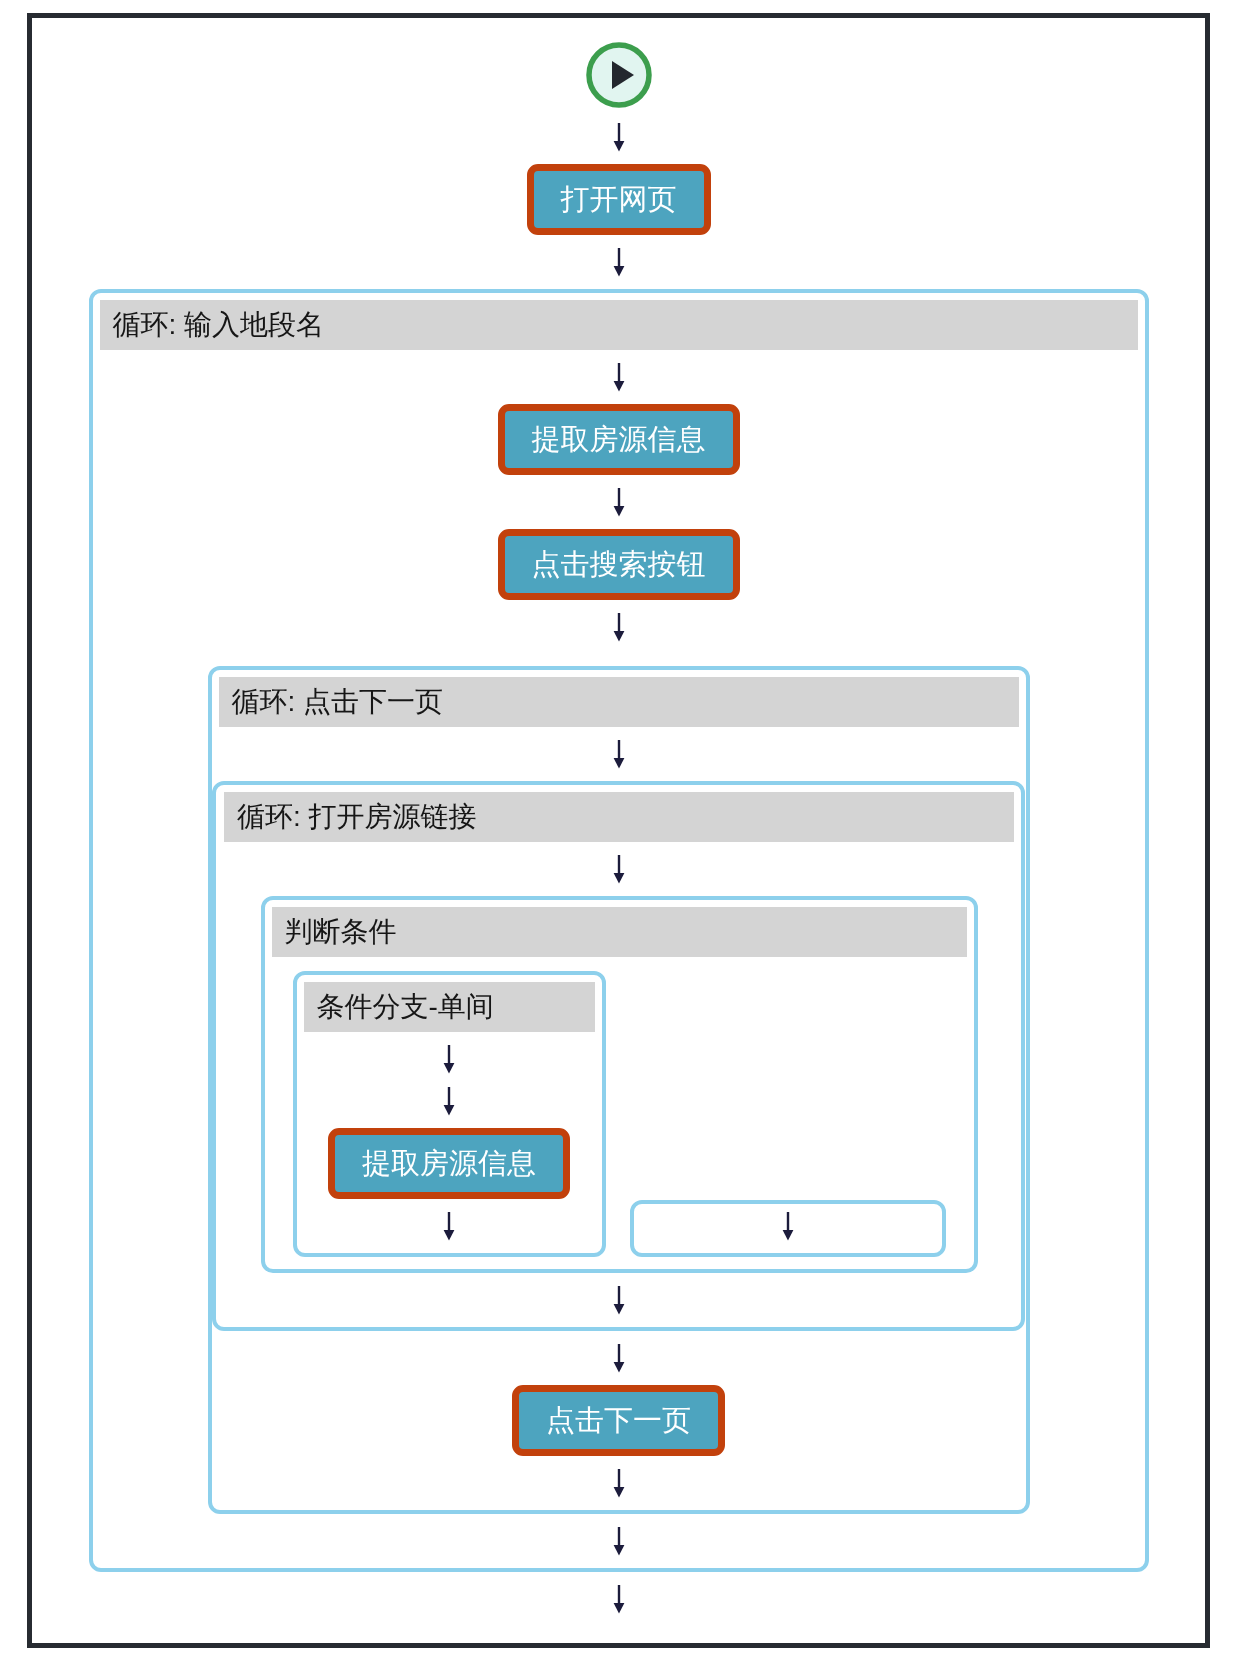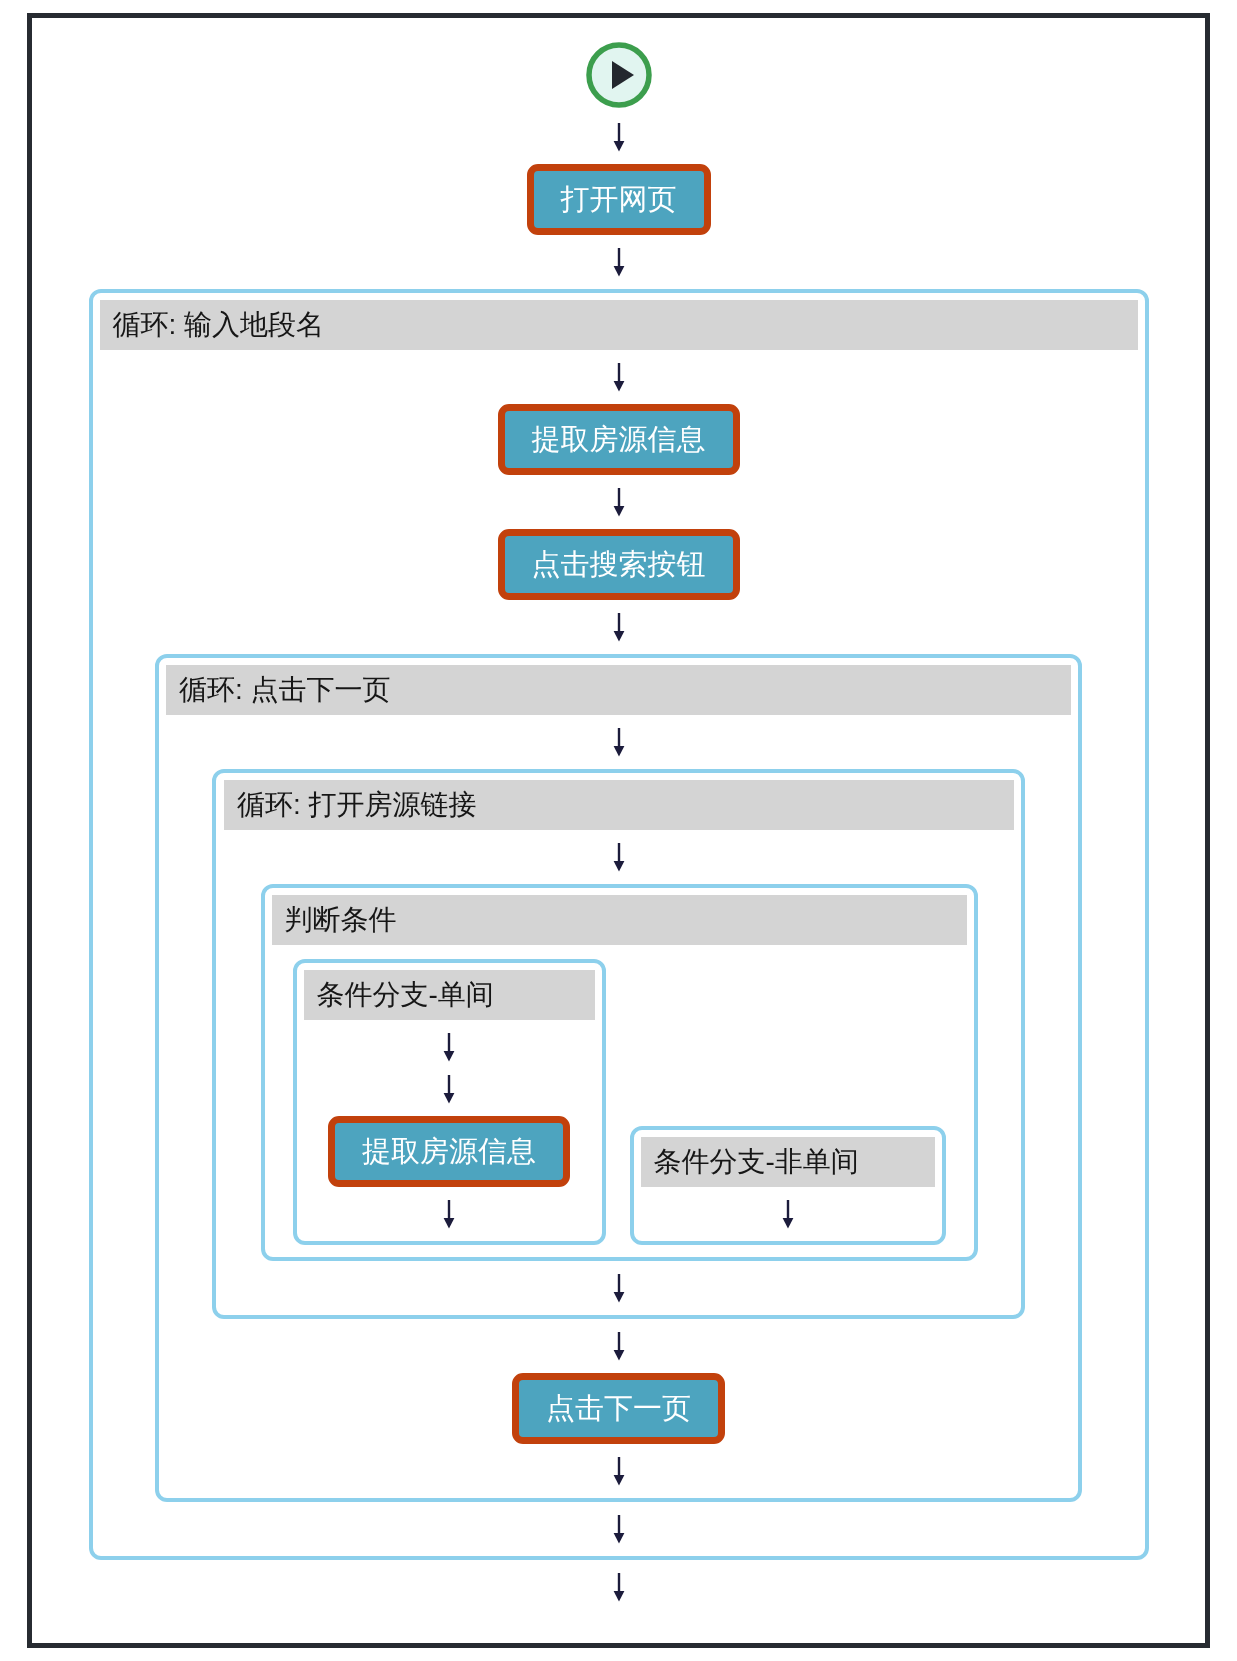--- a/index.html
+++ b/index.html
@@ -27,21 +27,21 @@
   
   .container {
     border: 4px solid #8dd0ec;
     border-radius: 12px;
     background: #ffffff;
     display: flex; flex-direction: column; align-items: center;
     row-gap: 12px;
     padding: 7px 7px 12px 7px;
   }
   .w-outer  { width: 1060px; }
-  .w-loop2  { width: 927px; }
+  .w-loop2  { width: 822px; margin-top: 12px; }
   .w-loop3  { width: 813px; padding-left: 8px; }
   .w-cond   { width: 717px; }
   .w-branch-l { width: 313px; }
   .w-branch-r { width: 316px; }
 
   .header {
     align-self: stretch;
     background: #d4d4d4;
     color: #161616;
     font-size: 28px;
@@ -181,21 +181,20 @@
 
                   <div class="arrow">
                     <svg width="18" height="30" viewBox="0 0 18 30">
                         <line x1="9" y1="1" x2="9" y2="21" stroke="#1c1c3c" stroke-width="2.4"></line>
                         <path d="M3.6 19 L14.4 19 L9 29.5 Z" fill="#1c1c3c"></path>
                       </svg>
                   </div>
                 </div>
 
                 <div class="container w-branch-r">
-                  <div class="header">条件分支-非单间</div>
 
                   <div class="arrow">
                     <svg width="18" height="30" viewBox="0 0 18 30">
                         <line x1="9" y1="1" x2="9" y2="21" stroke="#1c1c3c" stroke-width="2.4"></line>
                         <path d="M3.6 19 L14.4 19 L9 29.5 Z" fill="#1c1c3c"></path>
                       </svg>
                   </div>
                 </div>
 
               </div>

